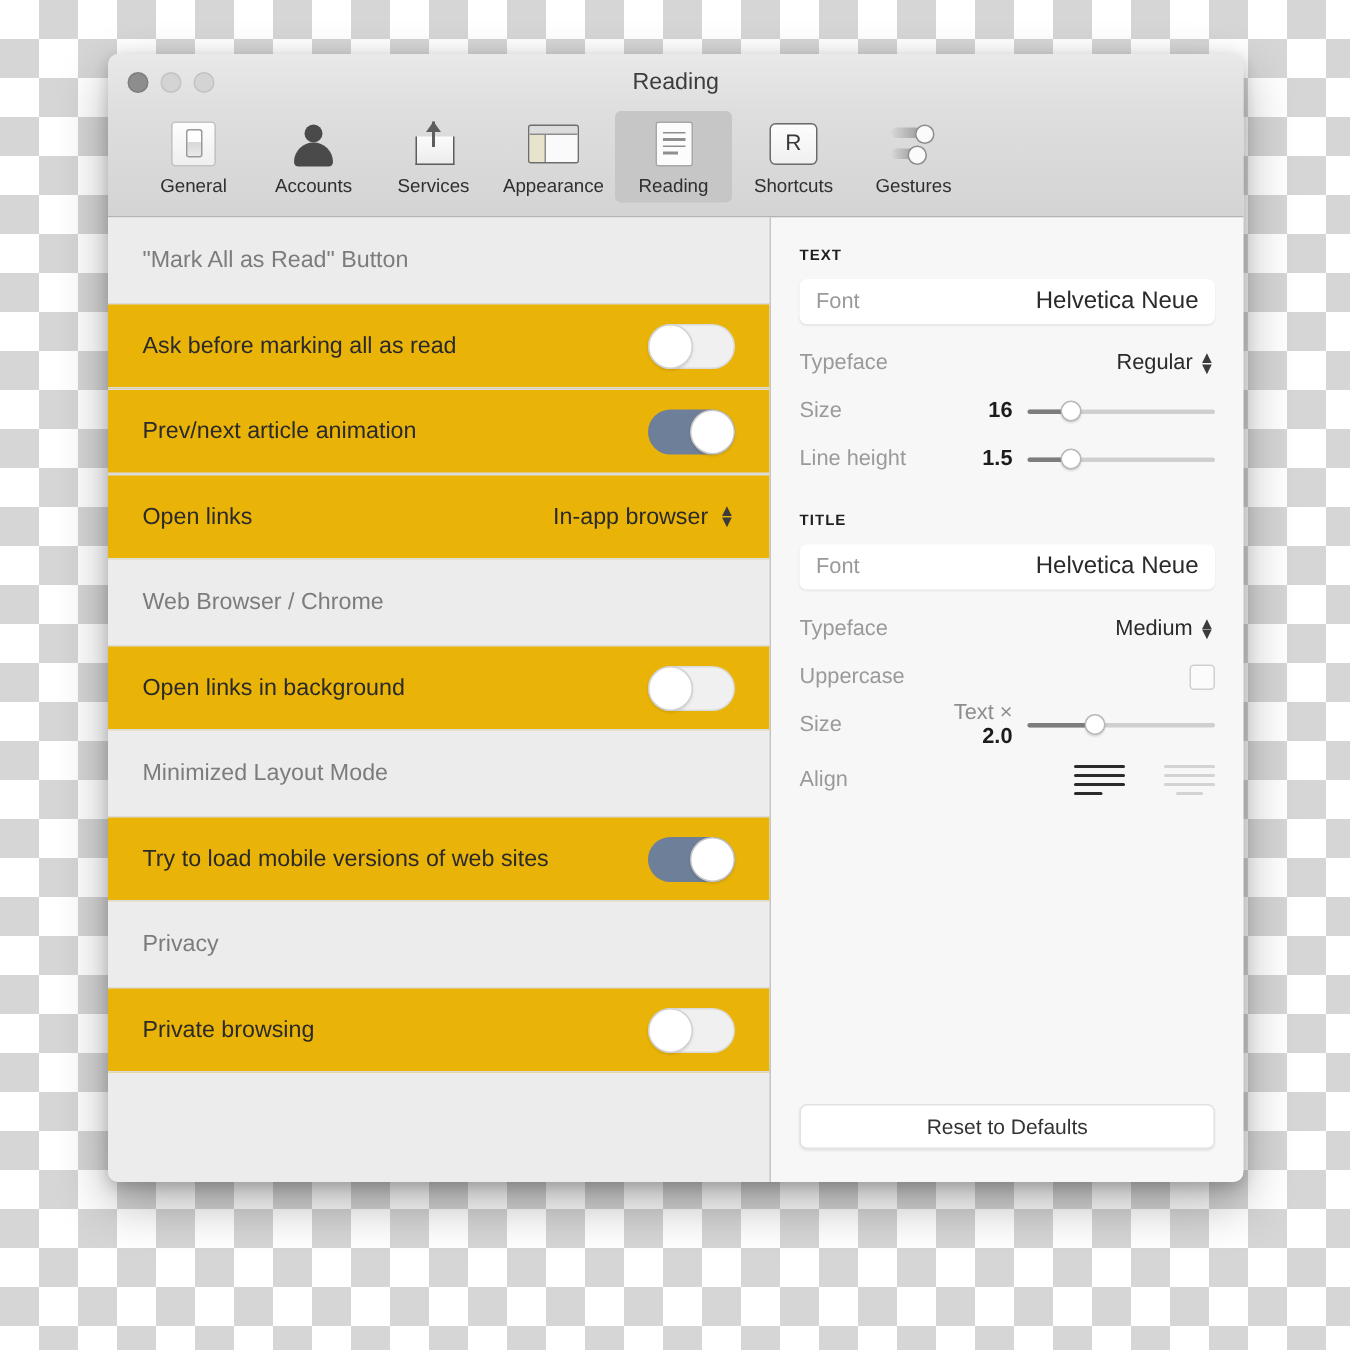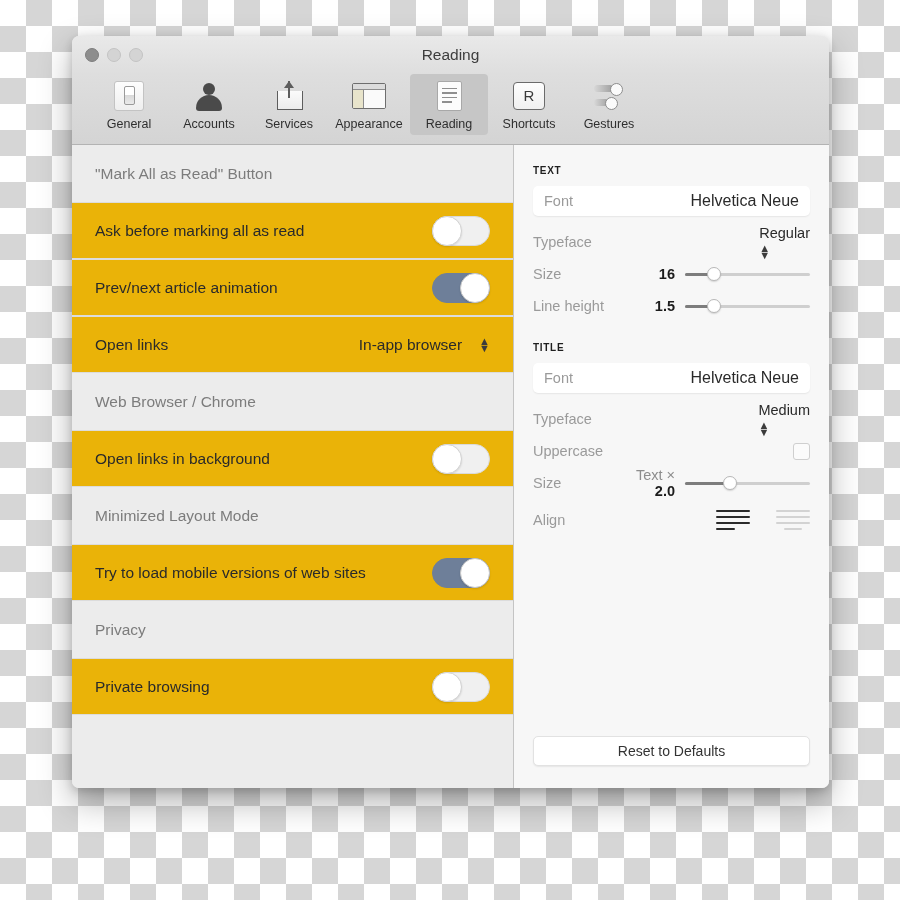--- a/index.html
+++ b/index.html
@@ -238,21 +238,21 @@
     box-shadow: 0 1px 2px rgba(0,0,0,0.12);
   }
   .toggle.off .knob { left: -1px; }
   .toggle.on  .knob { right: -1px; border-color: #c8c8c8; }
 
   .popup-value {
     font-size: 15.5px;
     color: #2a2a2a;
     display: flex;
     align-items: center;
-    gap: 17px;
+    gap: 7px;
   }
   .stepper {
     display: inline-flex;
     flex-direction: column;
     line-height: 0.62;
     font-size: 11px;
     color: #3b3b3b;
   }
 
   
@@ -274,22 +274,22 @@
     background: #ffffff;
     border-radius: 5px;
     padding: 0 11px;
     box-shadow: 0 1px 1.5px rgba(0,0,0,0.07);
     height: 30px;
   }
   .f-label { font-size: 14.5px; color: #9a9a9a; }
   .f-value { font-size: 16px; color: #2a2a2a; }
   .row-gap { height: 10px; }
   .value-with-stepper {
-    display: flex; align-items: flex-start; gap: 4px;
-    font-size: 14.5px; color: #2a2a2a; flex-direction: column;
+    display: flex; align-items: flex-end; gap: 4px;
+    font-size: 14.5px; color: #2a2a2a;
   }
   .slider-row {
     display: flex;
     align-items: center;
     height: 32px;
   }
   .slider-row .f-label { width: 90px; }
   .slider-num {
     font-size: 14.5px;
     color: #1c1c1c;

